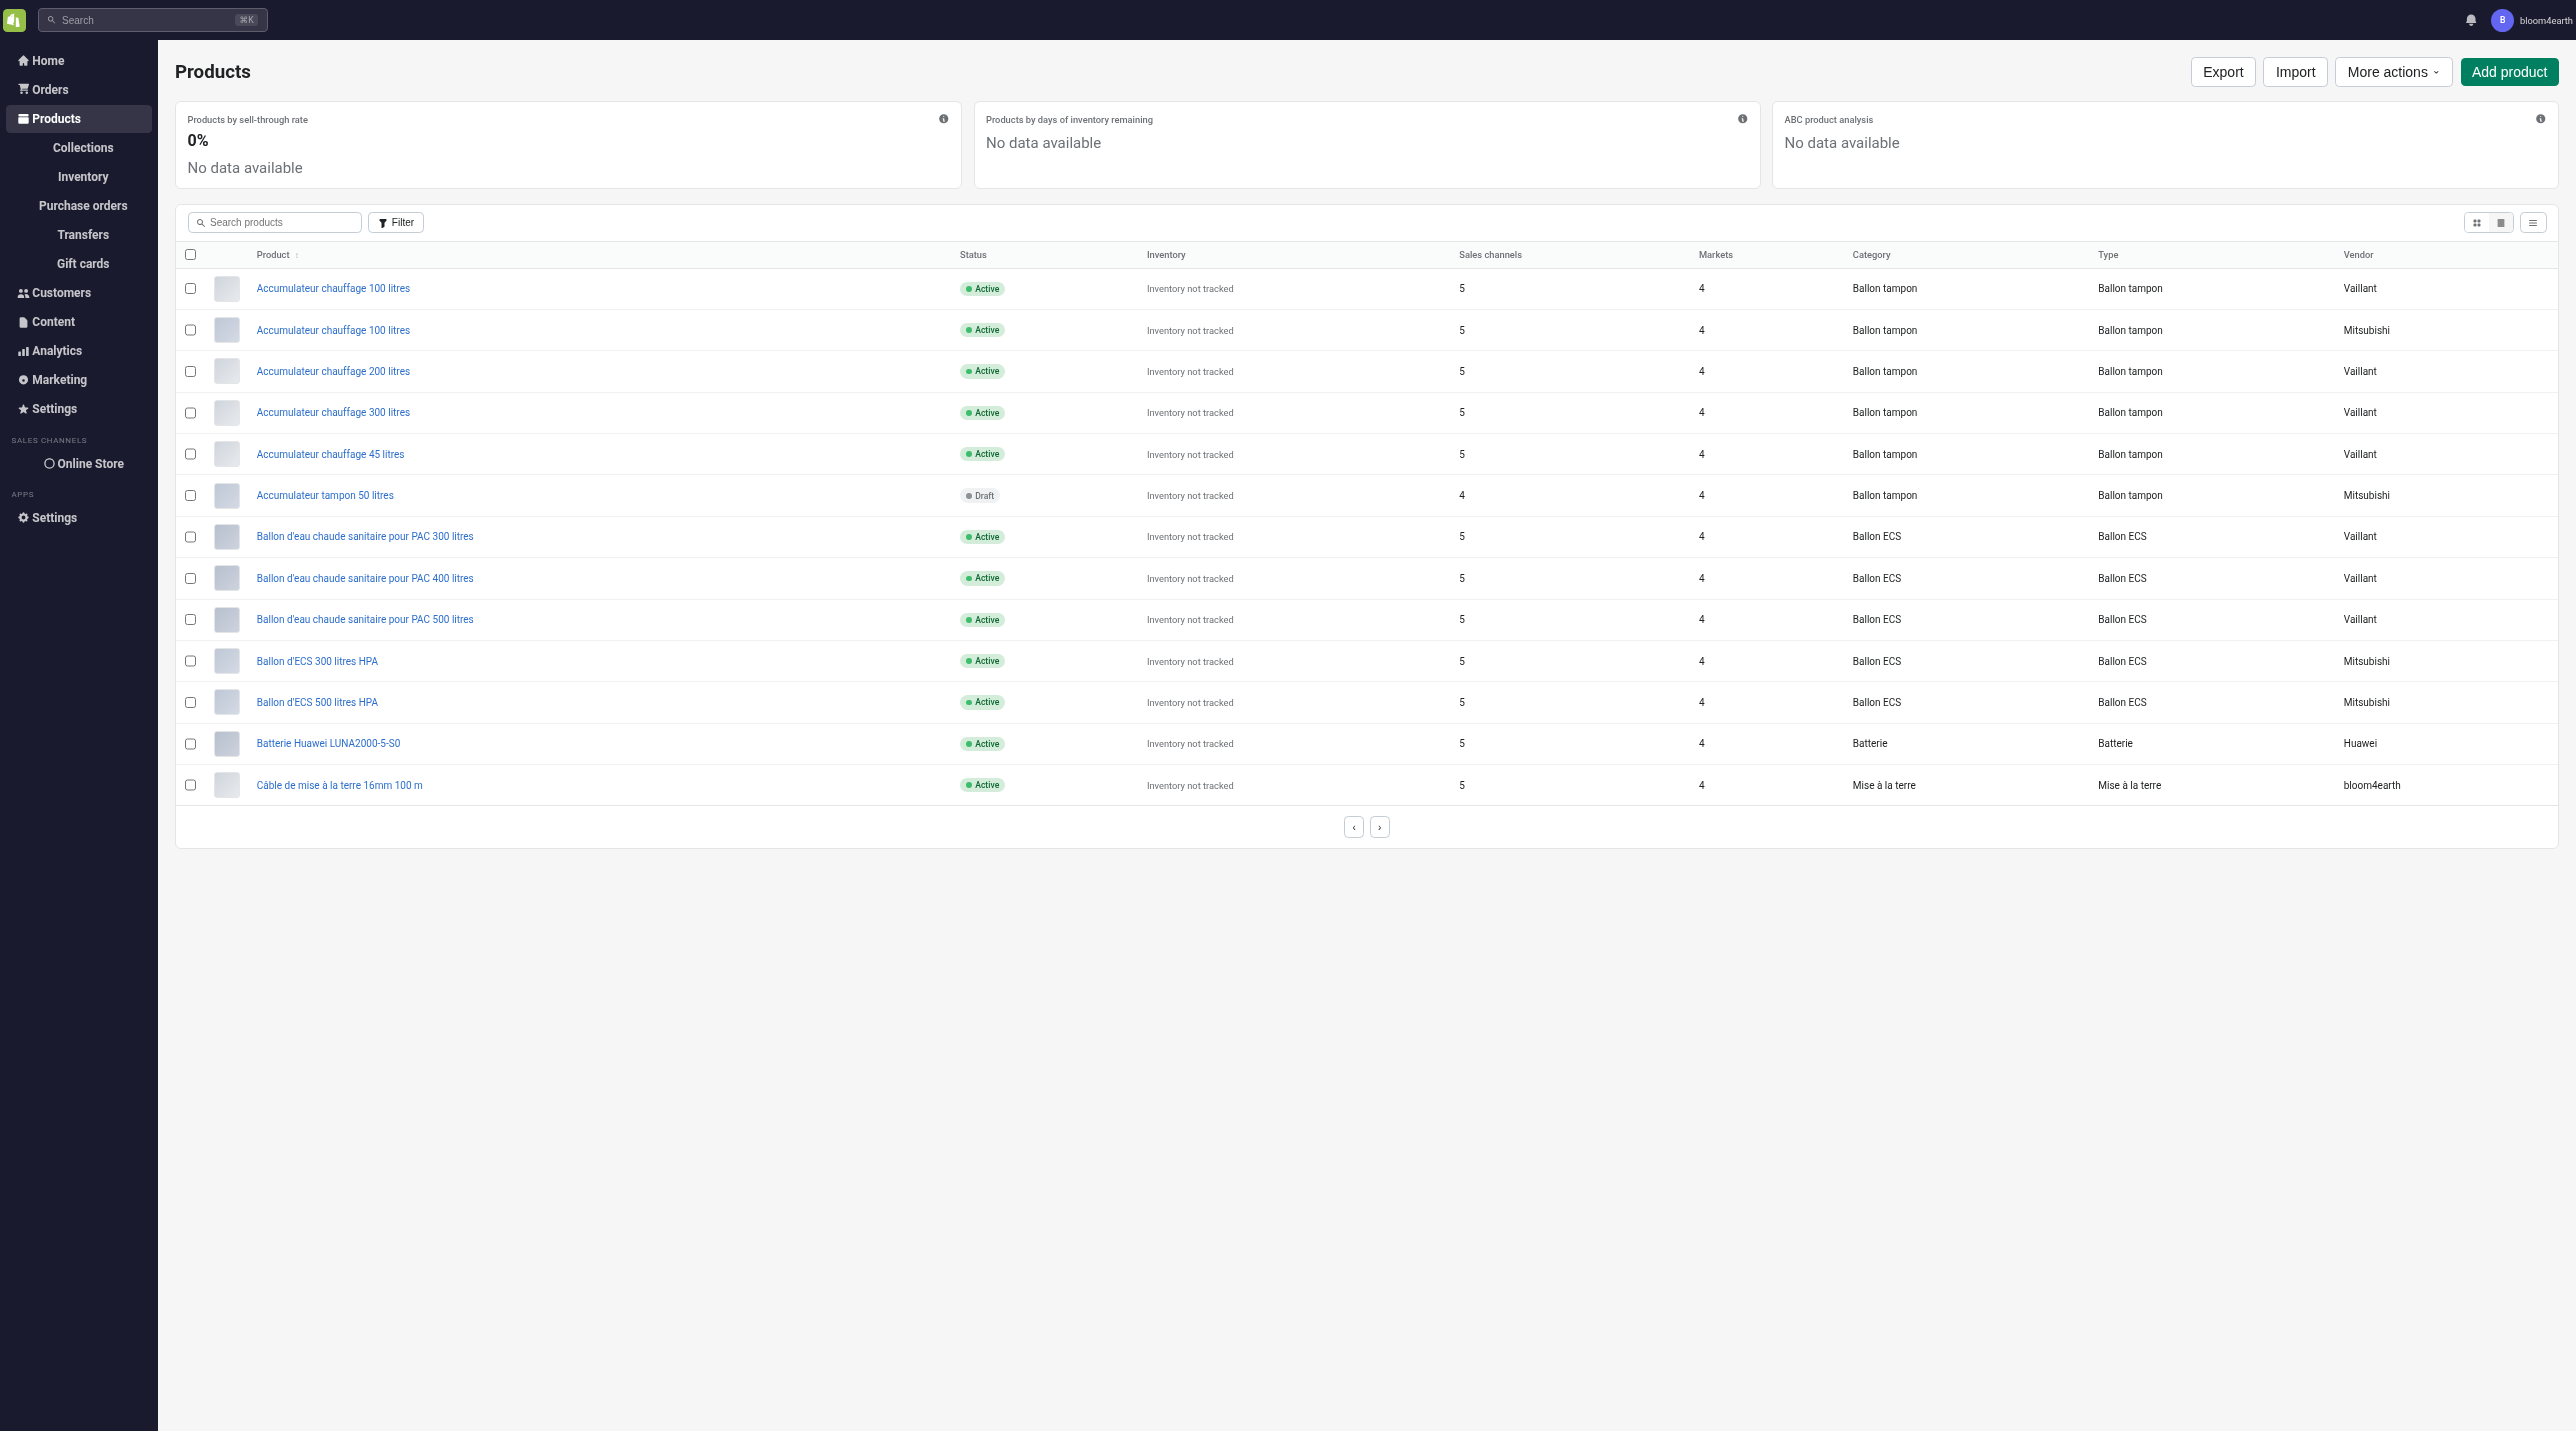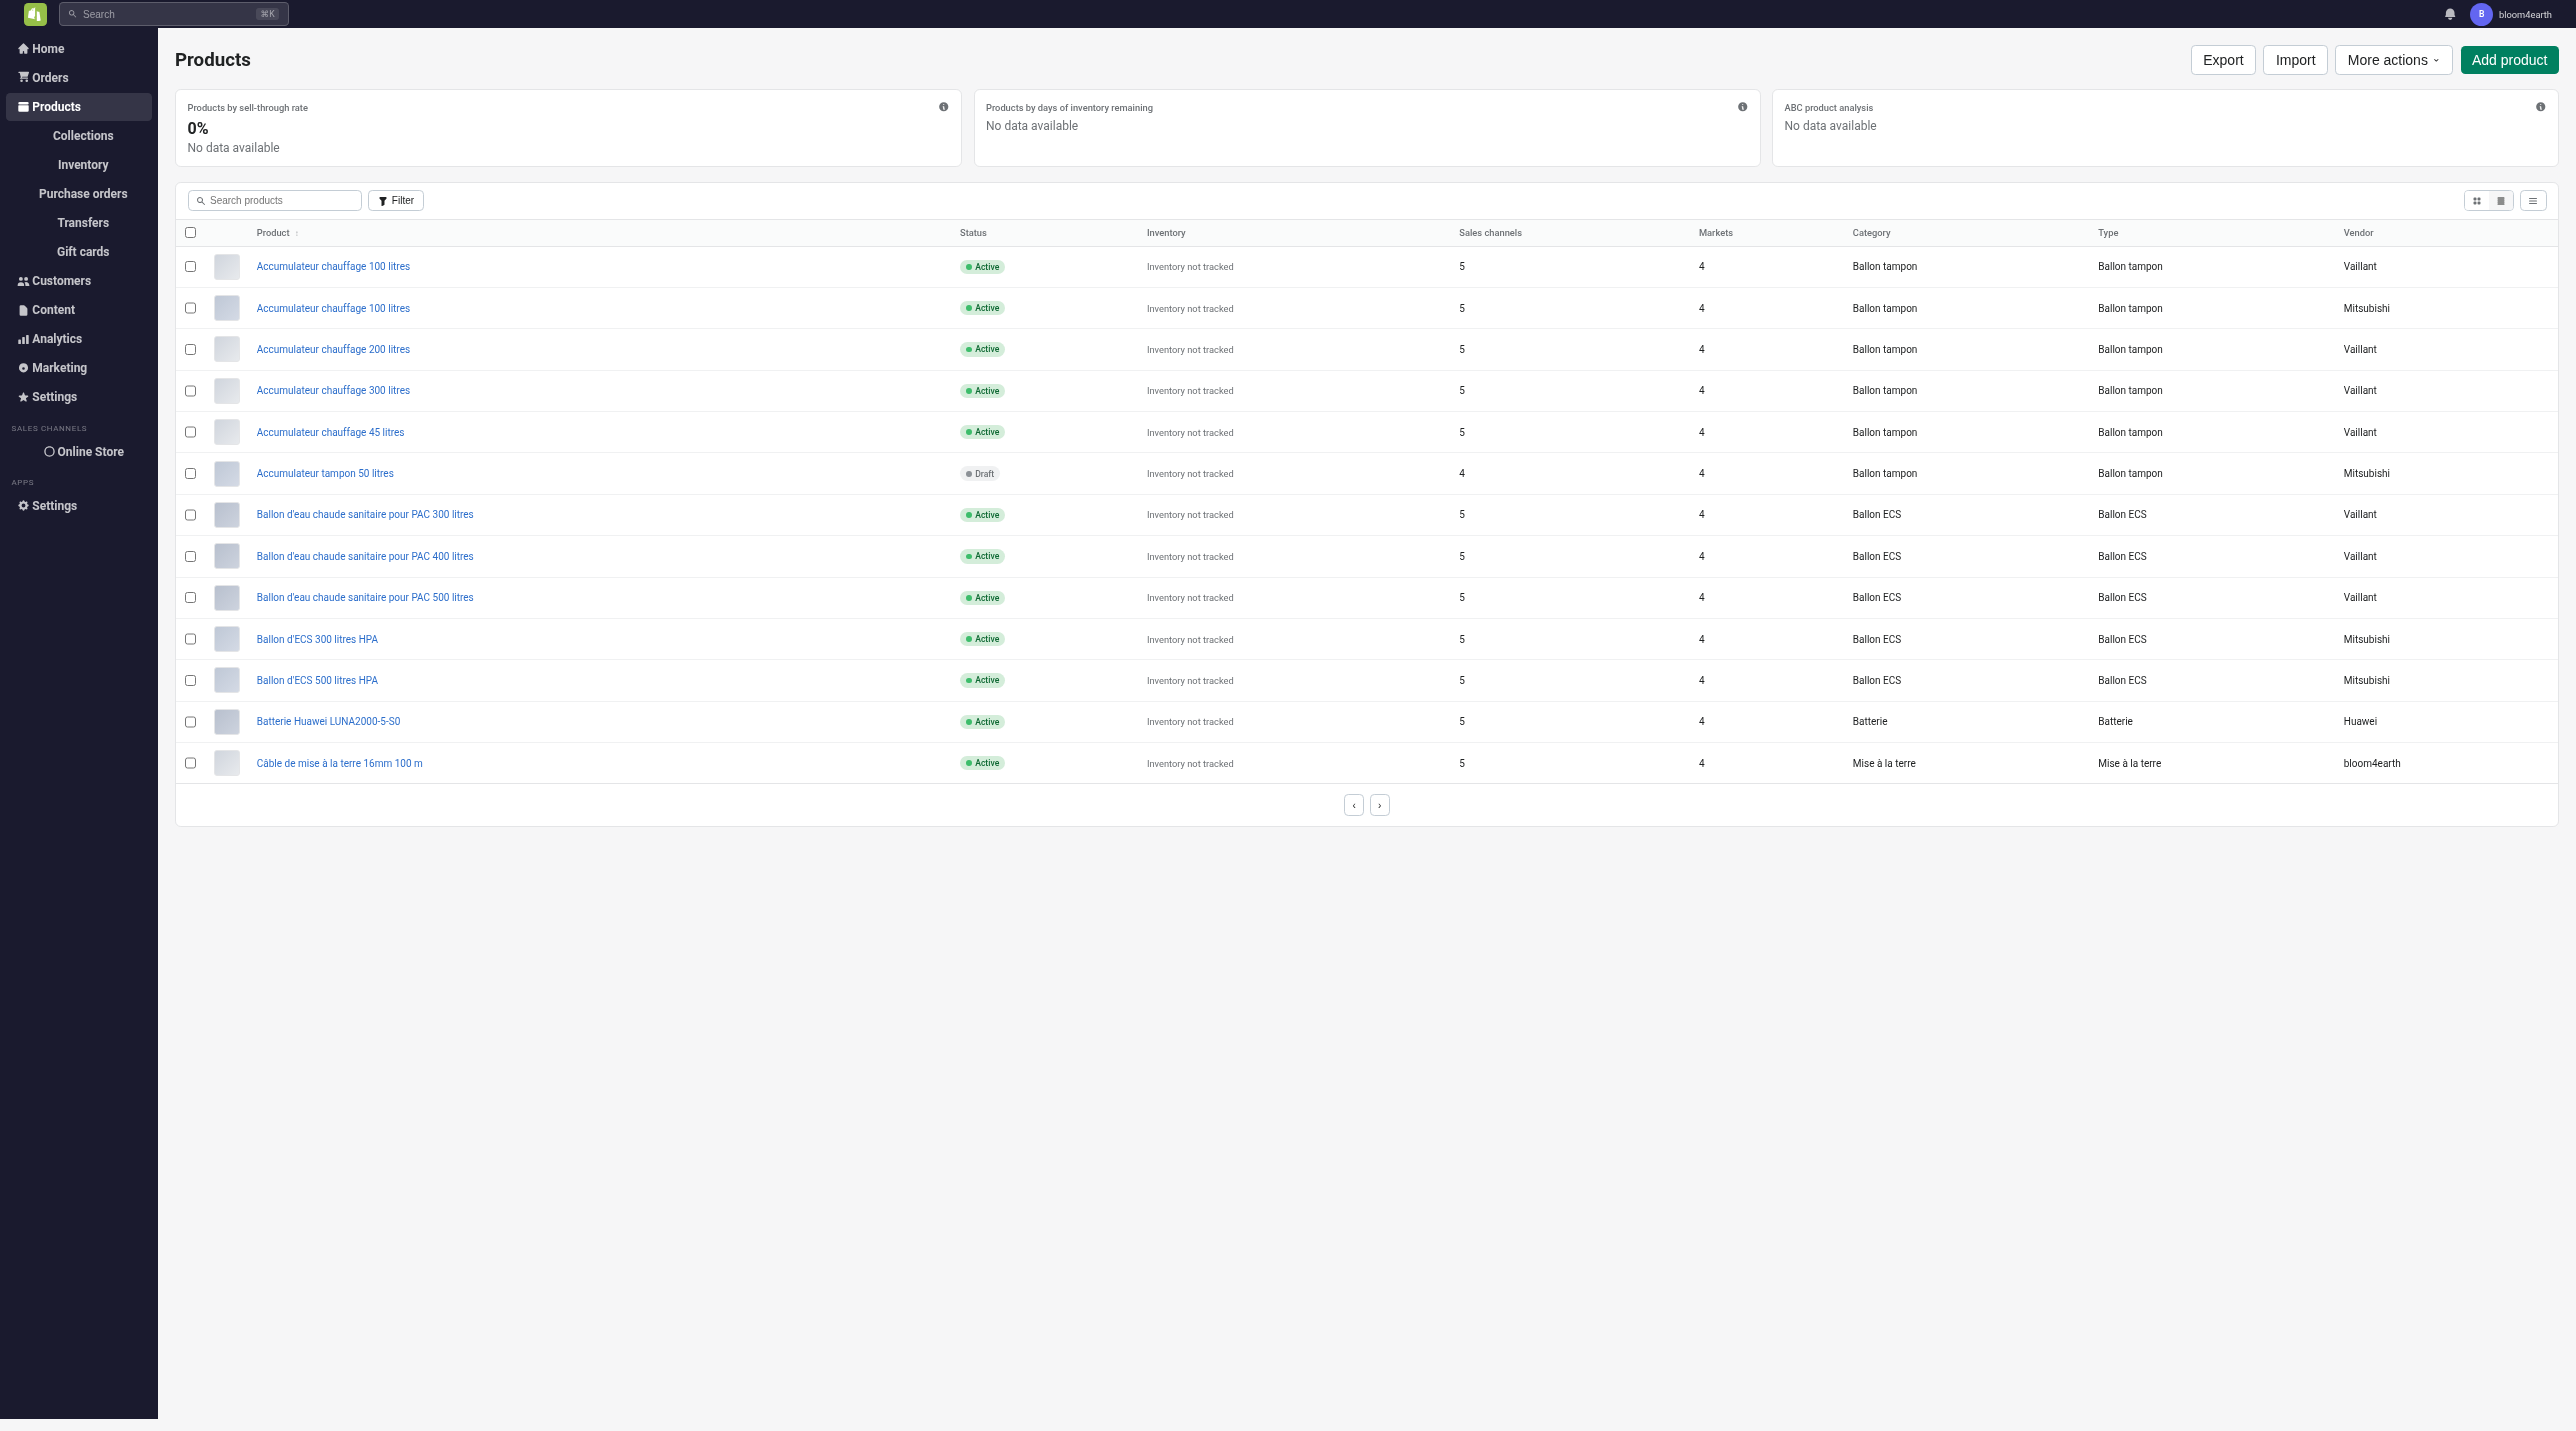--- a/index.html
+++ b/index.html
@@ -1,19 +1,19 @@
 <!DOCTYPE html>
 <html style="font-size:11.5px"><head>
   <meta charset="utf-8">
   <style>
     * { box-sizing: border-box; margin: 0; padding: 0; }
     body { font-family: -apple-system, BlinkMacSystemFont, 'Segoe UI', Roboto, sans-serif; background: #f6f6f7; color: #202223; font-size: 10px; }
 
     
-    .topbar { background: #1a1a2e; height: 28px; display: flex; align-items: center; justify-content: space-between; padding: 0 24px; }
+    .topbar { background: #1a1a2e; height: 40px; display: flex; align-items: center; justify-content: space-between; padding: 0 3px; }
     .topbar-left { display: flex; align-items: center; gap: 11.5px; }
     .shopify-logo { display: flex; align-items: center; gap: 5.8px; }
     .shopify-logo-icon { width: 23px; height: 23px; background: #96bf48; border-radius: 4.3px; display: flex; align-items: center; justify-content: center; }
     .shopify-logo-icon svg { width: 14.4px; height: 14.4px; fill: white; }
     .search-bar { background: rgba(255,255,255,0.12); border: 0.7px solid rgba(255,255,255,0.2); border-radius: 4.3px; display: flex; align-items: center; padding: 4.3px 8.6px; gap: 5.8px; width: 230px; }
     .search-bar input { background: transparent; border: none; color: white; outline: none; font-size: 10px; width: 100%; }
     .search-bar input::placeholder { color: rgba(255,255,255,0.5); }
     .search-shortcut { color: rgba(255,255,255,0.5); font-size: 8.6px; background: rgba(255,255,255,0.1); padding: 1.4px 4.3px; border-radius: 2.9px; }
     .topbar-right { display: flex; align-items: center; gap: 8.6px; }
     .topbar-icon-btn { background: transparent; border: none; color: rgba(255,255,255,0.7); cursor: pointer; padding: 4.3px; border-radius: 2.9px; display: flex; align-items: center; }
@@ -42,21 +42,21 @@
     .btn-default { background: white; border: 0.7px solid #c4cdd5; color: #202223; }
     .btn-primary { background: #008060; color: white; }
     .btn-more { background: white; border: 0.7px solid #c4cdd5; color: #202223; display: flex; align-items: center; gap: 4.3px; }
 
     
     .analytics-cards { display: flex; gap: 11.5px; margin-bottom: 14.4px; }
     .analytics-card { flex: 1; background: white; border: 0.7px solid #e4e5e7; border-radius: 5.8px; padding: 11.5px; }
     .analytics-card-header { display: flex; align-items: center; justify-content: space-between; margin-bottom: 5.8px; }
     .analytics-card-title { font-size: 9.3px; color: #6d7175; font-weight: 500; }
     .analytics-card-value { font-size: 16px; font-weight: 700; color: #202223; }
-    .analytics-card-sub { font-size: 12px; color: #6d7175; margin-top: 3px; }
+    .analytics-card-sub { font-size: 15px; color: #6d7175; margin-top: 9px; }
 
     
     .table-container { background: white; border: 0.7px solid #e4e5e7; border-radius: 5.8px; overflow: hidden; }
 
     
     .tabs { display: flex; border-bottom: 0.7px solid #e4e5e7; padding: 0 11.5px; }
     .tab { padding: 8.6px 11.5px; font-size: 10px; color: #6d7175; cursor: pointer; border-bottom: 1.4px solid transparent; margin-bottom: -0.7px; }
     .tab.active { color: #202223; border-bottom-color: #202223; font-weight: 500; }
     .tab-add { padding: 8.6px 5.8px; color: #6d7175; cursor: pointer; display: flex; align-items: center; }
 

